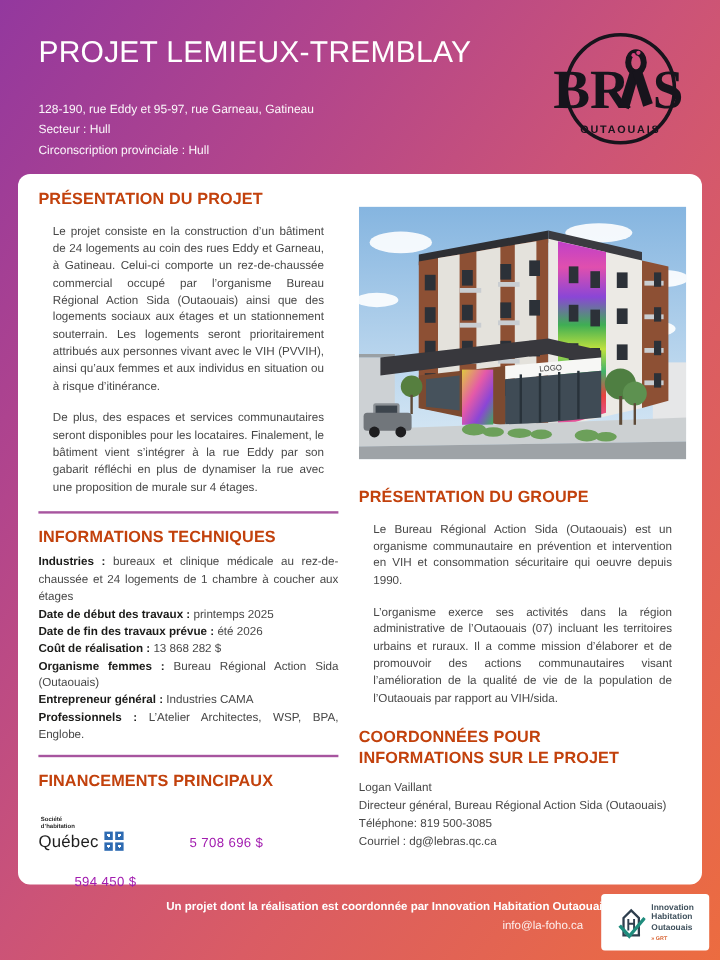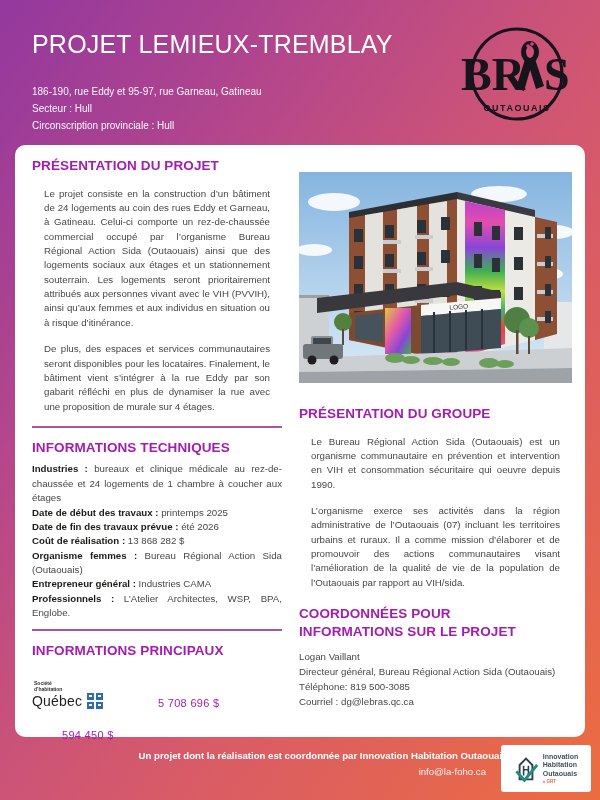--- a/index.html
+++ b/index.html
@@ -10,21 +10,21 @@
   }
   
   .header{position:absolute;left:32px;top:30px;color:#fff;width:400px;}
   .title{font-size:25px;font-weight:400;letter-spacing:.2px;margin:0 0 24px 0;}
   .sub{font-size:10px;line-height:1.7;font-weight:500;color:rgba(255,255,255,.96);}
   .bras{position:absolute;top:22px;right:24px;width:118px;height:112px;}
   
   .card{position:absolute;left:15px;top:145px;width:570px;height:592px;background:#fff;border-radius:10px;}
   .col-left{position:absolute;left:17px;top:12px;width:250px;}
   .col-right{position:absolute;left:284px;top:12px;width:273px;}
-  h2.section{font-size:13.5px;font-weight:800;color:#a21caf;letter-spacing:.1px;margin:0 0 6px 0;line-height:1.3;}
+  h2.section{font-size:13.5px;font-weight:800;color:#c2410c;letter-spacing:.1px;margin:0 0 6px 0;line-height:1.3;}
   .body-p{font-size:9.7px;line-height:1.48;color:#474747;text-align:justify;margin:12px;}
   .divider{height:2px;background:#a7559f;border:none;margin:9px 0 11px 0;width:100%;}
   .tech{font-size:9.7px;line-height:1.48;color:#474747;text-align:justify;}
   .tech strong{color:#1b1b19;font-weight:700;}
   .img-wrap{width:273px;height:211px;margin:15px 0 22px 0;overflow:hidden;}
   
   .fin-row{display:flex;align-items:flex-end;margin-top:20px;}
   .fin-amount{font-size:11px;color:#a21caf;margin-left:30px;letter-spacing:.3px;}
   .qc-logo{width:96px;}
   .qc-small{font-size:5px;font-weight:700;color:#2b2b2b;line-height:1.2;margin-left:2px;}
@@ -47,21 +47,21 @@
   .iho-sub{font-size:4.5px;font-weight:700;color:#d96a3b;margin-top:1px;}
 </style>
 </head>
 <body>
 
 <div class="page">
 
   <div class="header">
     <h1 class="title">PROJET LEMIEUX-TREMBLAY</h1>
     <div class="sub">
-      <div>186-190, rue Eddy et 95-97, rue Garneau, Gatineau</div>
+      <div>128-190, rue Eddy et 95-97, rue Garneau, Gatineau</div>
       <div>Secteur : Hull</div>
       <div>Circonscription provinciale : Hull</div>
     </div>
   </div>
 
   <div class="bras">
     <svg width="118" height="112" viewBox="0 0 118 112">
       <circle cx="59" cy="52" r="45" fill="none" stroke="#17141c" stroke-width="3"></circle>
       <text x="3" y="68" font-family="Liberation Serif, serif" font-weight="bold" font-size="46" fill="#17141c">BR</text>
       <text x="86" y="68" font-family="Liberation Serif, serif" font-weight="bold" font-size="46" fill="#17141c">S</text>
@@ -112,21 +112,21 @@
         <strong>Entrepreneur général :</strong>
         <span>Industries CAMA</span>
       </div>
       <div class="tech">
         <strong>Professionnels :</strong>
         <span>L’Atelier Architectes, WSP, BPA, Englobe.</span>
       </div>
 
       <hr class="divider">
 
-      <h2 class="section">INFORMATIONS PRINCIPAUX</h2>
+      <h2 class="section">FINANCEMENTS PRINCIPAUX</h2>
 
       <div class="fin-row">
         <div class="qc-logo">
           <div class="qc-small">
             <div>Société</div>
             <div>d’habitation</div>
           </div>
           <div class="qc-row">
             <span class="qc-word">Québec</span>
             <span class="qc-flag">

